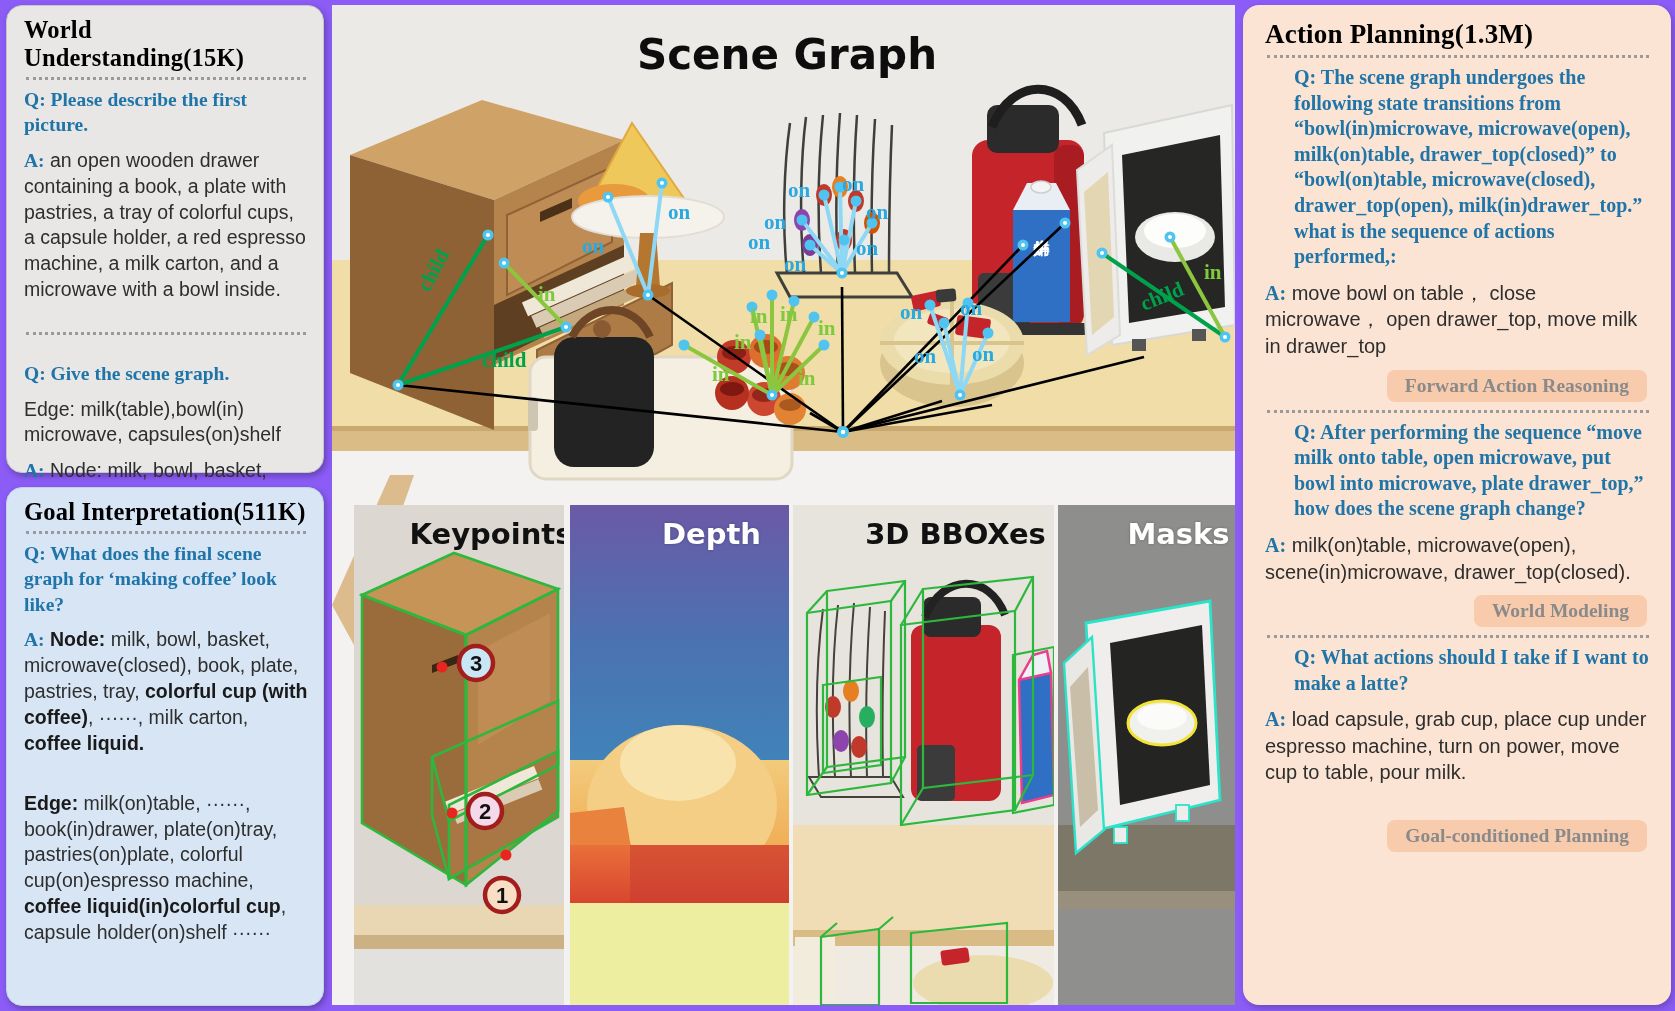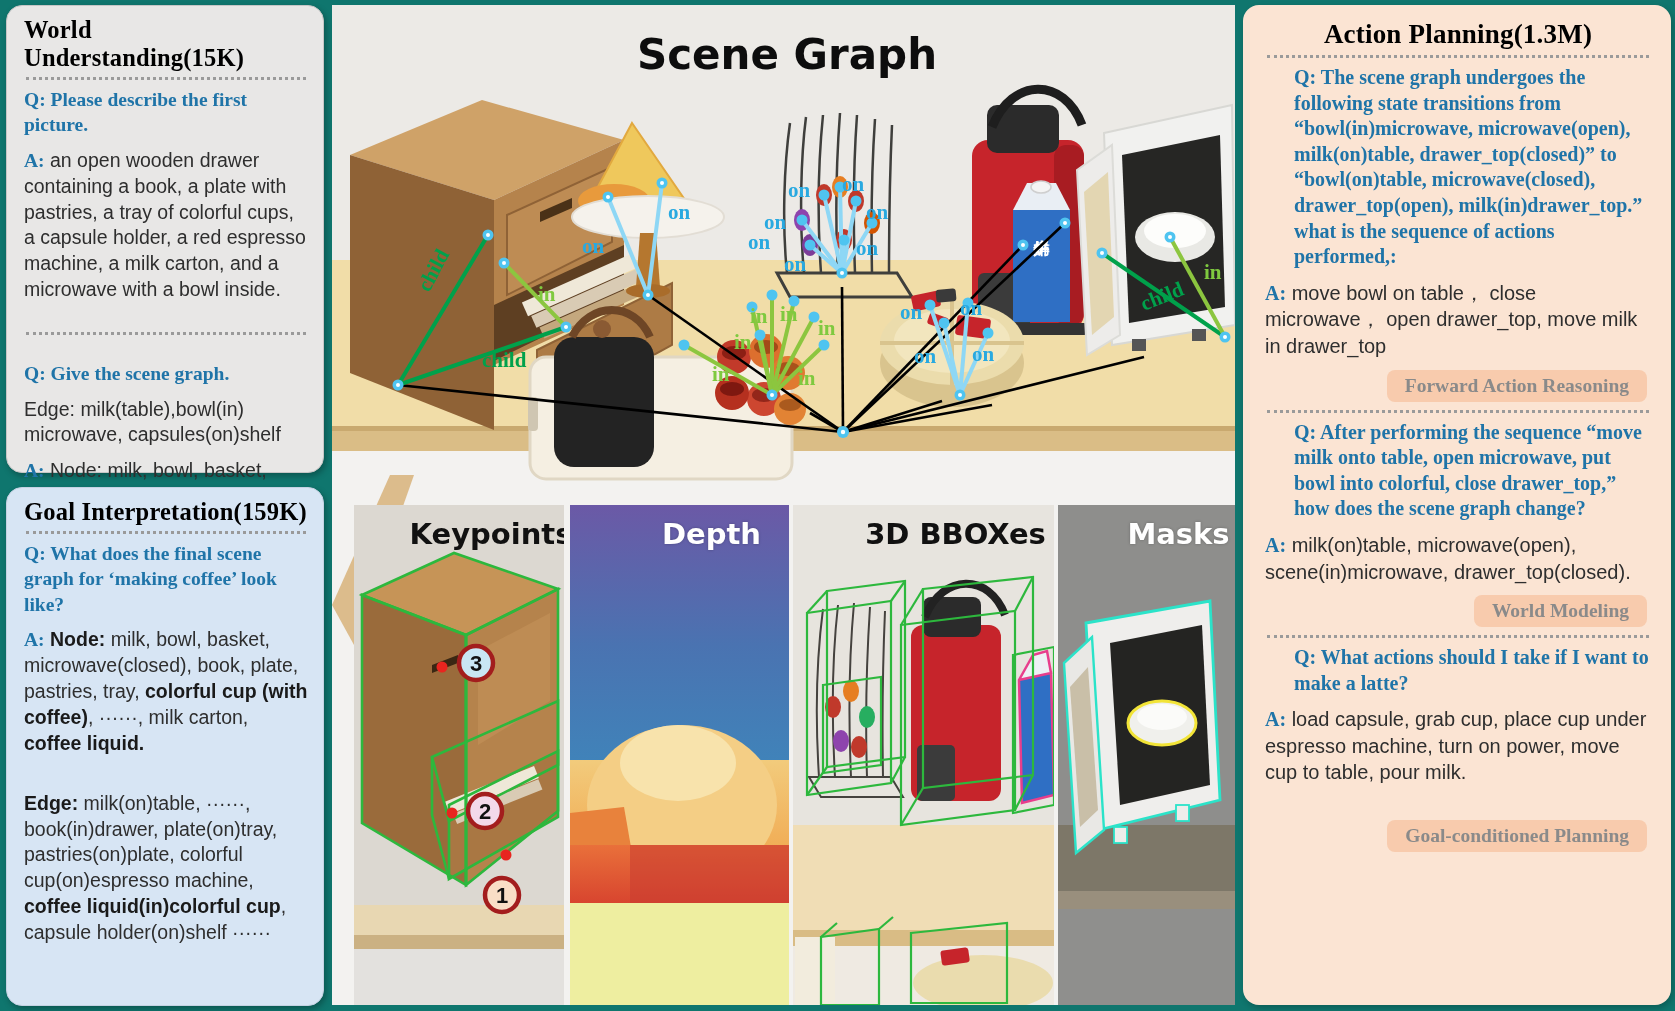--- a/index.html
+++ b/index.html
@@ -1,26 +1,26 @@
 <!DOCTYPE html>
 <html><head>
 <meta charset="utf-8">
 <style>
   html,body{margin:0;padding:0;background:#ffffff;font-family:"Liberation Sans",sans-serif;}
-  #app{position:relative;width:1675px;height:1011px;background:#0f766e;overflow:hidden;}
+  #app{position:relative;width:1675px;height:1011px;background:#8b5cf6;overflow:hidden;}
 
   
   .panel{position:absolute;border-radius:16px;box-sizing:border-box;}
   .panel.gray{left:6px;top:5px;width:318px;height:468px;background:#E8E7E6;border:1px solid #C6C6C6;box-shadow:2px 3px 6px rgba(0,0,0,.28);}
   .panel.blue{left:6px;top:487px;width:318px;height:519px;background:#D7E5F4;border:1px solid #C4D2E2;box-shadow:2px 3px 6px rgba(0,0,0,.28);}
   .panel.peach{left:1243px;top:5px;width:428px;height:1000px;background:#FBE4D3;box-shadow:2px 3px 6px rgba(0,0,0,.22);}
   .inner{padding:10px 15px 8px 17px;}
   .peach .inner{padding:14px 20px 8px 22px;}
   .ptitle{font-family:"Liberation Serif",serif;font-weight:bold;color:#000;font-size:24.5px;letter-spacing:.2px;}
-  .peach .ptitle{text-align:center;font-size:27px;}
+  .peach .ptitle{font-size:27px;}
   .dots{border-top:3px dotted #9A9A9A;margin:5px 2px 7px 2px;}
   .q{font-family:"Liberation Serif",serif;font-weight:bold;color:#1F74A8;font-size:19.5px;line-height:1.3;margin:5px 0;}
   .peach .q{font-size:20px;line-height:1.28;margin-left:29px;}
   .a{color:#2E2E2E;font-size:19.5px;line-height:1.33;margin:10px 0;}
   .peach .a{font-size:20px;}
   .a b{color:#1A1A1A;}
   .alabel{font-family:"Liberation Serif",serif;font-weight:bold;color:#1F74A8;}
   .spacer{height:14px;}
   .badge{display:block;width:fit-content;margin:10px 4px 8px auto;background:#F8CBAD;color:#8A8A8A;font-family:"Liberation Serif",serif;font-weight:bold;font-size:19.5px;padding:5px 18px;border-radius:8px;}
 
@@ -55,38 +55,38 @@
       <div class="spacer"></div>
       <p class="q">Q: Give the scene graph.</p>
       <p class="a">Edge: milk(table),bowl(in) microwave, capsules(on)shelf</p>
       <p class="a"><span class="alabel">A:</span> <span>Node: milk, bowl, basket, microwave(open), …..</span></p>
       <p class="a">……</p>
     </div>
   </section>
 
   <section class="panel blue">
     <div class="inner">
-      <div class="ptitle">Goal Interpretation(159K)</div>
+      <div class="ptitle">Goal Interpretation(511K)</div>
       <div class="dots"></div>
       <p class="q">Q: What does the final scene graph for ‘making coffee’ look like?</p>
       <p class="a"><span class="alabel">A:</span> <span><b>Node:</b><span> milk, bowl, basket, microwave(closed), book, plate, pastries, tray, </span><b>colorful cup (with coffee)</b><span>, ······, milk carton, </span><b>coffee liquid.</b></span></p>
       <div class="spacer"></div>
       <p class="a"><b>Edge:</b><span> milk(on)table, ······, book(in)drawer, plate(on)tray, pastries(on)plate, colorful cup(on)espresso machine, </span><b>coffee liquid(in)colorful cup</b><span>, capsule holder(on)shelf ······</span></p>
     </div>
   </section>
 
   <section class="panel peach">
     <div class="inner">
       <div class="ptitle">Action Planning(1.3M)</div>
       <div class="dots"></div>
       <p class="q">Q: The scene graph undergoes the following state transitions from “bowl(in)microwave, microwave(open), milk(on)table, drawer_top(closed)” to “bowl(on)table, microwave(closed), drawer_top(open), milk(in)drawer_top.” what is the sequence of actions performed,:</p>
       <p class="a"><span class="alabel">A:</span> <span>move bowl on table， close microwave， open drawer_top, move milk in drawer_top</span></p>
       <span class="badge">Forward Action Reasoning</span>
       <div class="dots"></div>
-      <p class="q">Q: After performing the sequence “move milk onto table, open microwave, put bowl into colorful, close drawer_top,” how does the scene graph change?</p>
+      <p class="q">Q: After performing the sequence “move milk onto table, open microwave, put bowl into microwave, plate drawer_top,” how does the scene graph change?</p>
       <p class="a"><span class="alabel">A:</span> <span>milk(on)table, microwave(open), scene(in)microwave, drawer_top(closed).</span></p>
       <span class="badge">World Modeling</span>
       <div class="dots"></div>
       <p class="q">Q: What actions should I take if I want to make a latte?</p>
       <p class="a"><span class="alabel">A:</span> <span>load capsule, grab cup, place cup under espresso machine, turn on power, move cup to table, pour milk.</span></p>
       <div class="spacer"></div>
       <span class="badge">Goal-conditioned Planning</span>
     </div>
   </section>
 

